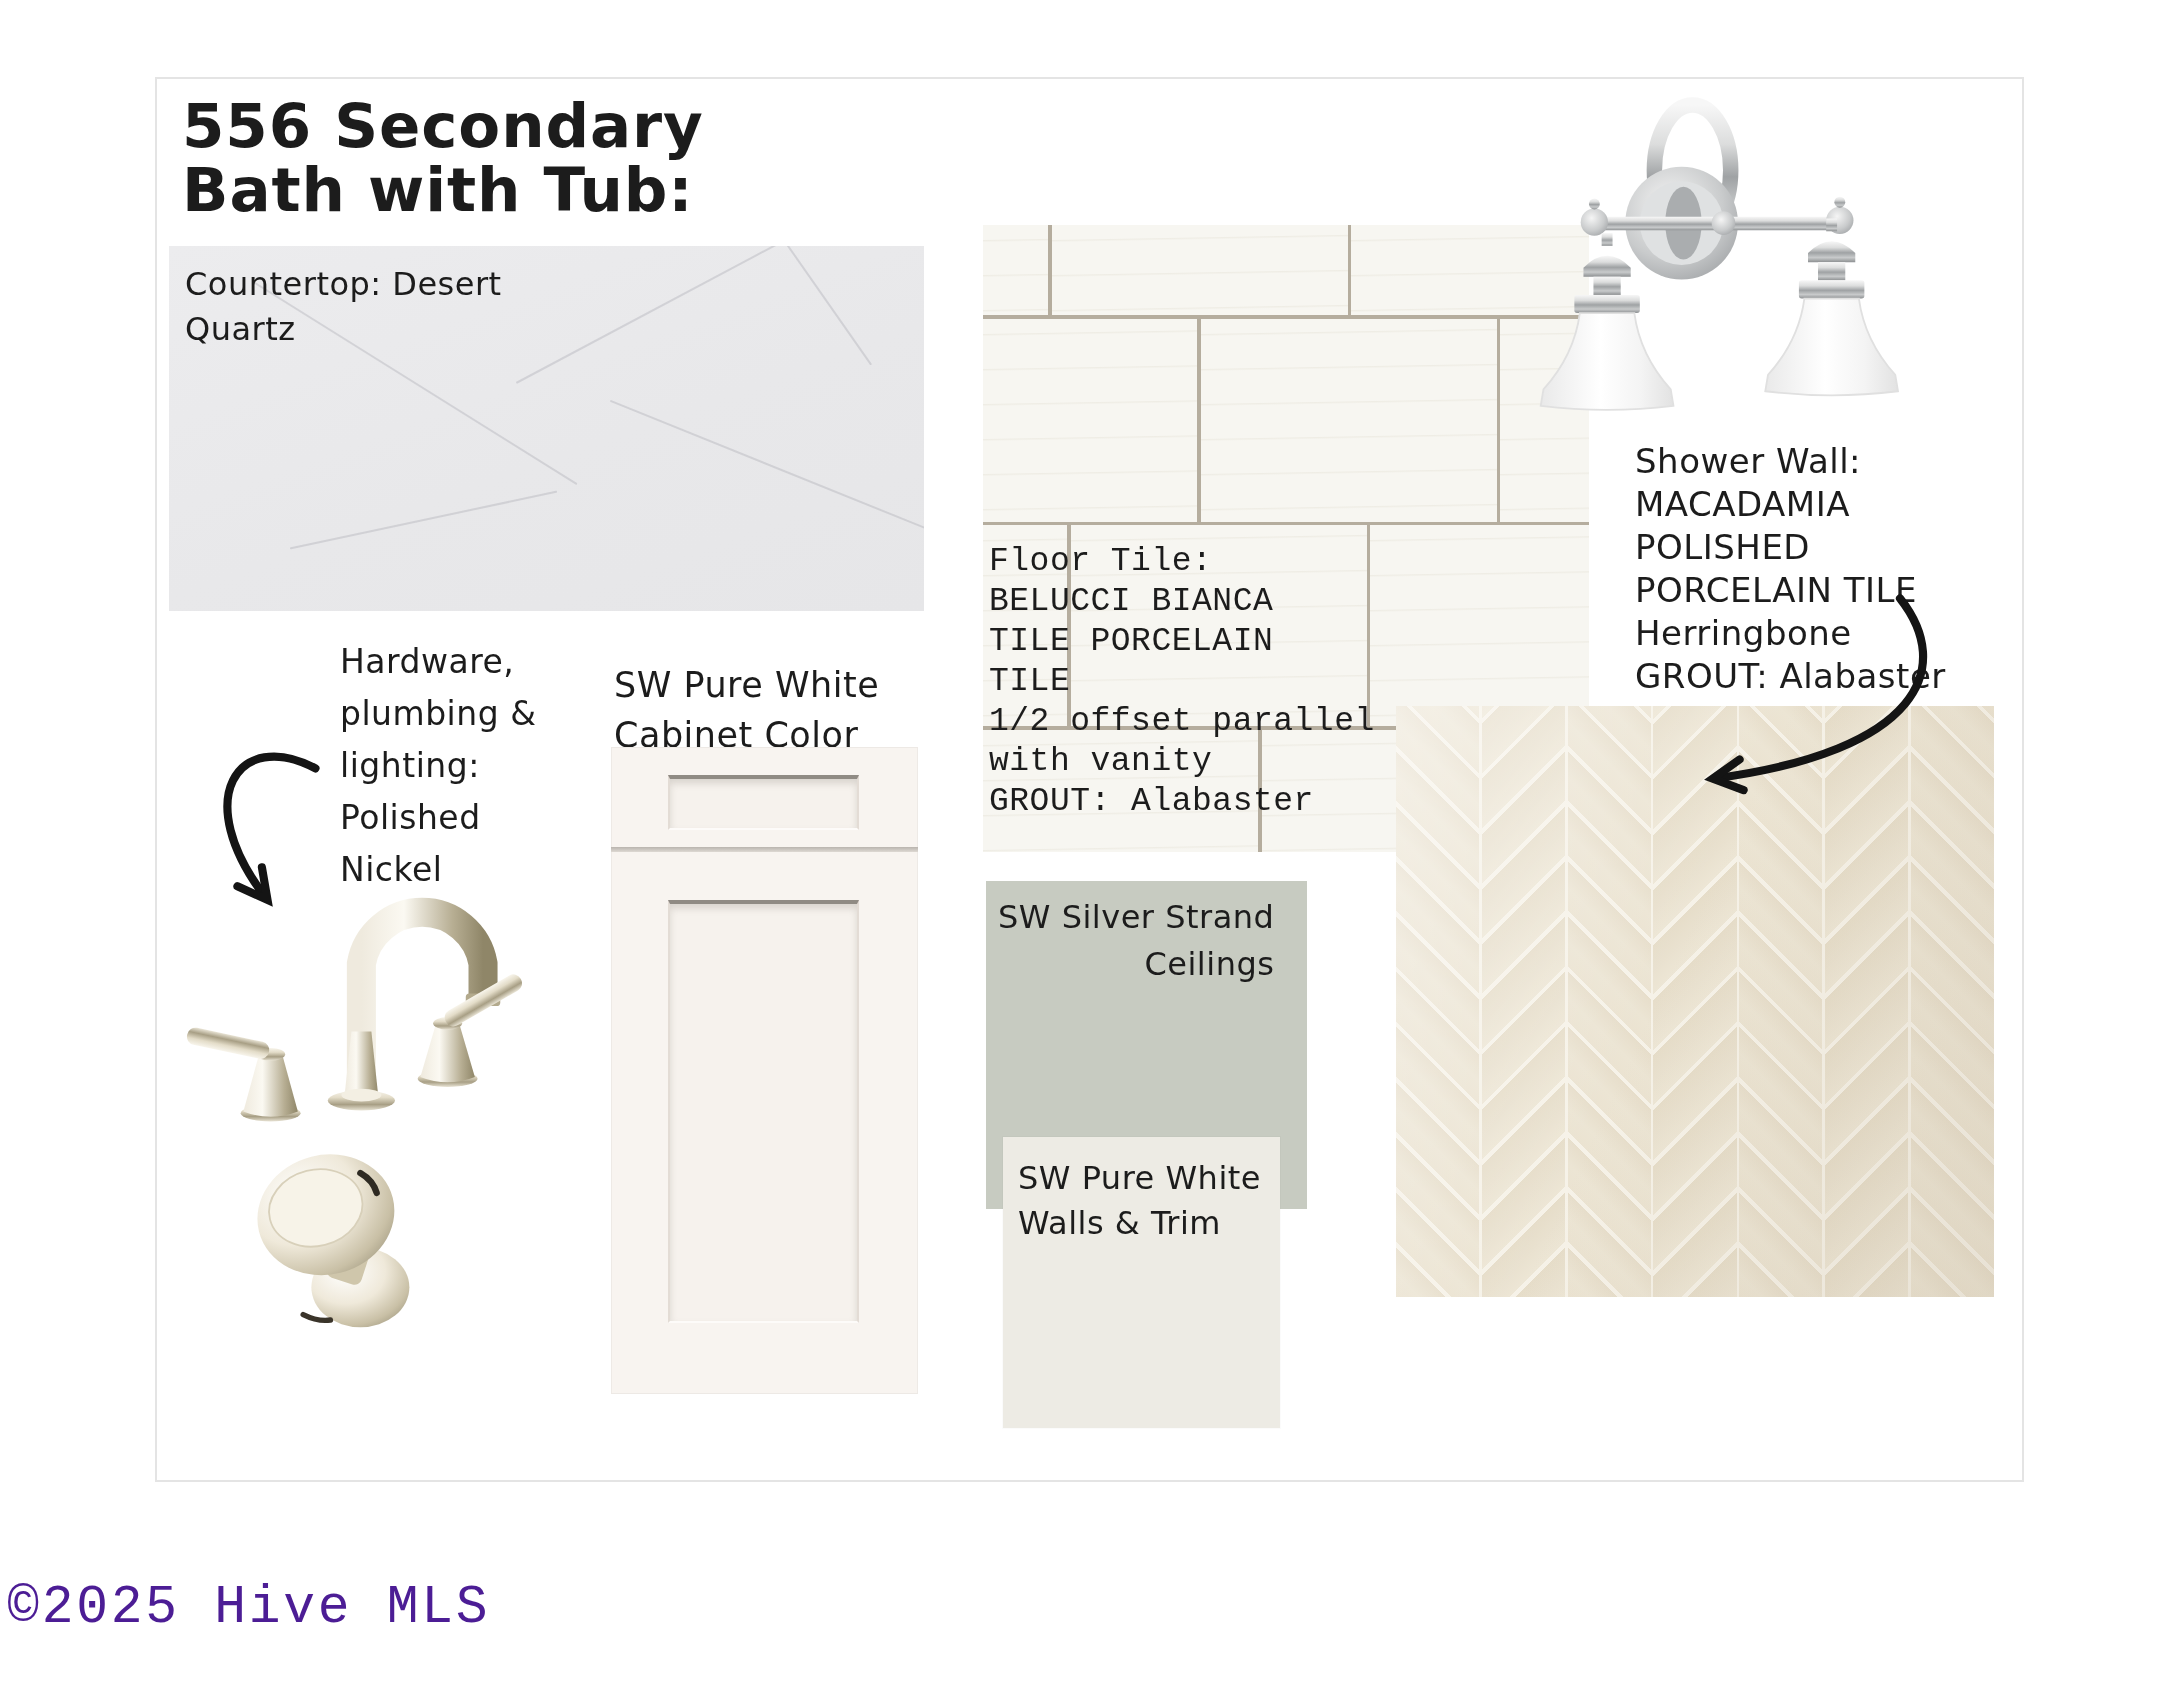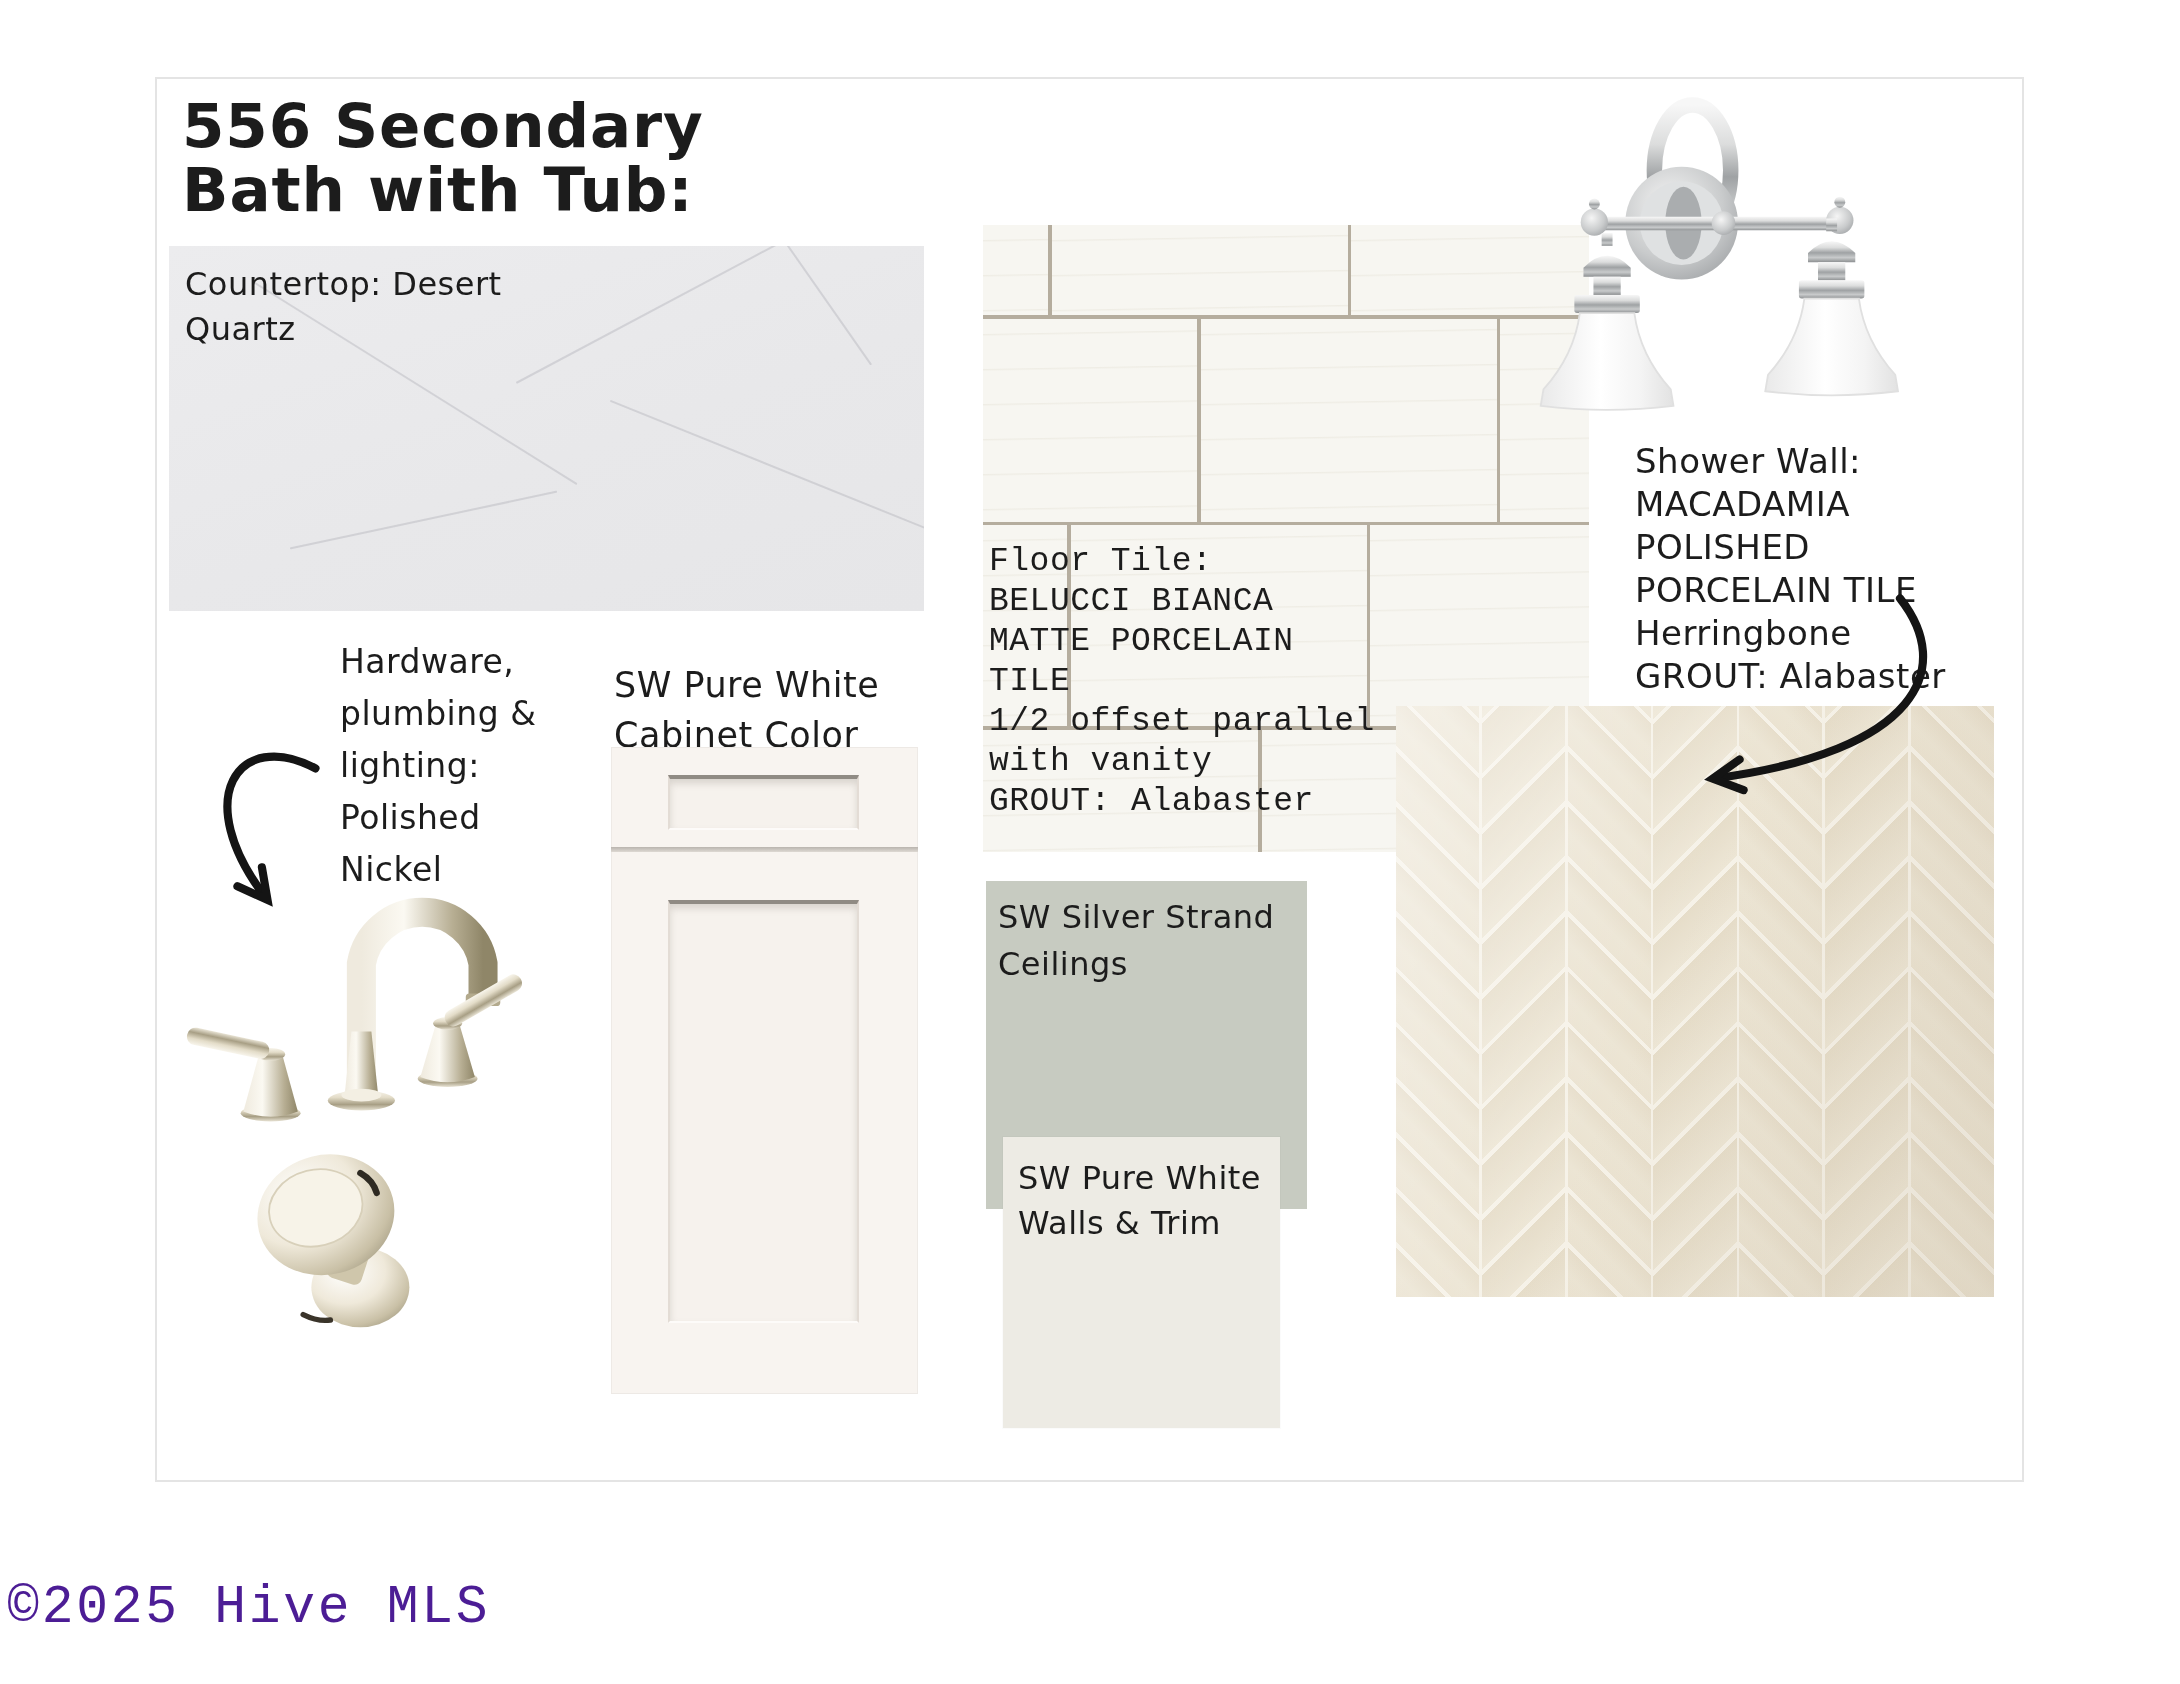--- a/index.html
+++ b/index.html
@@ -13,21 +13,21 @@
 
   
   .ann{position:absolute;white-space:nowrap;letter-spacing:0.5px;}
   .ann .line{display:block;}
   .title{left:182px;top:87px;font-size:61px;line-height:64px;font-weight:600;letter-spacing:0.9px;margin-top:7px;}
   .ann-countertop{left:185px;top:262px;font-size:32px;line-height:45px;}
   .ann-hardware{left:340px;top:636px;font-size:33px;line-height:52px;}
   .ann-cabinet{left:614px;top:660px;font-size:35px;line-height:50px;}
   .ann-floor{left:989px;top:542px;font-size:33px;line-height:40px;font-family:Liberation Mono, monospace;}
   .ann-shower{left:1635px;top:440px;font-size:34px;line-height:43px;}
-  .ann-ceiling{left:998px;top:894px;font-size:32px;line-height:47px;}
+  .ann-ceiling{left:998px;top:894px;font-size:32px;line-height:47px;text-align:right;}
   .ann-walls{left:1018px;top:1156px;font-size:32px;line-height:45px;}
 
   
   .countertop{left:169px;top:246px;width:755px;height:365px;background:linear-gradient(160deg,#ececee 0%,#e8e8ea 55%,#e6e6e8 100%);overflow:hidden;}
   .vein{position:absolute;background:rgba(165,165,175,0.35);height:1.8px;border-radius:1.8px;}
   .v1{left:55px;top:136px;width:382px;transform:rotate(32deg);}
   .v2{left:327px;top:55px;width:345px;transform:rotate(-28deg);}
   .v3{left:427px;top:227px;width:391px;transform:rotate(22deg);}
   .v4{left:118px;top:273px;width:273px;transform:rotate(-12deg);}
   .v5{left:545px;top:36px;width:200px;transform:rotate(55deg);}
@@ -190,21 +190,21 @@
       </div>
     <div class="ft-row r4">
         <div class="ft"></div>
         <div class="ft"></div>
         <div class="ft"></div>
       </div>
   </div>
   <div class="ann ann-floor">
     <span class="line">Floor Tile:</span>
     <span class="line">BELUCCI BIANCA</span>
-    <span class="line">MATTE PORCELAIN</span>
+    <span class="line">TILE PORCELAIN</span>
     <span class="line">TILE</span>
     <span class="line">1/2 offset parallel</span>
     <span class="line">with vanity</span>
     <span class="line">GROUT: Alabaster</span>
   </div>
 
   <div class="abs herringbone">
     <div class="hb-col"></div>
     <div class="hb-col"></div>
     <div class="hb-col"></div>

